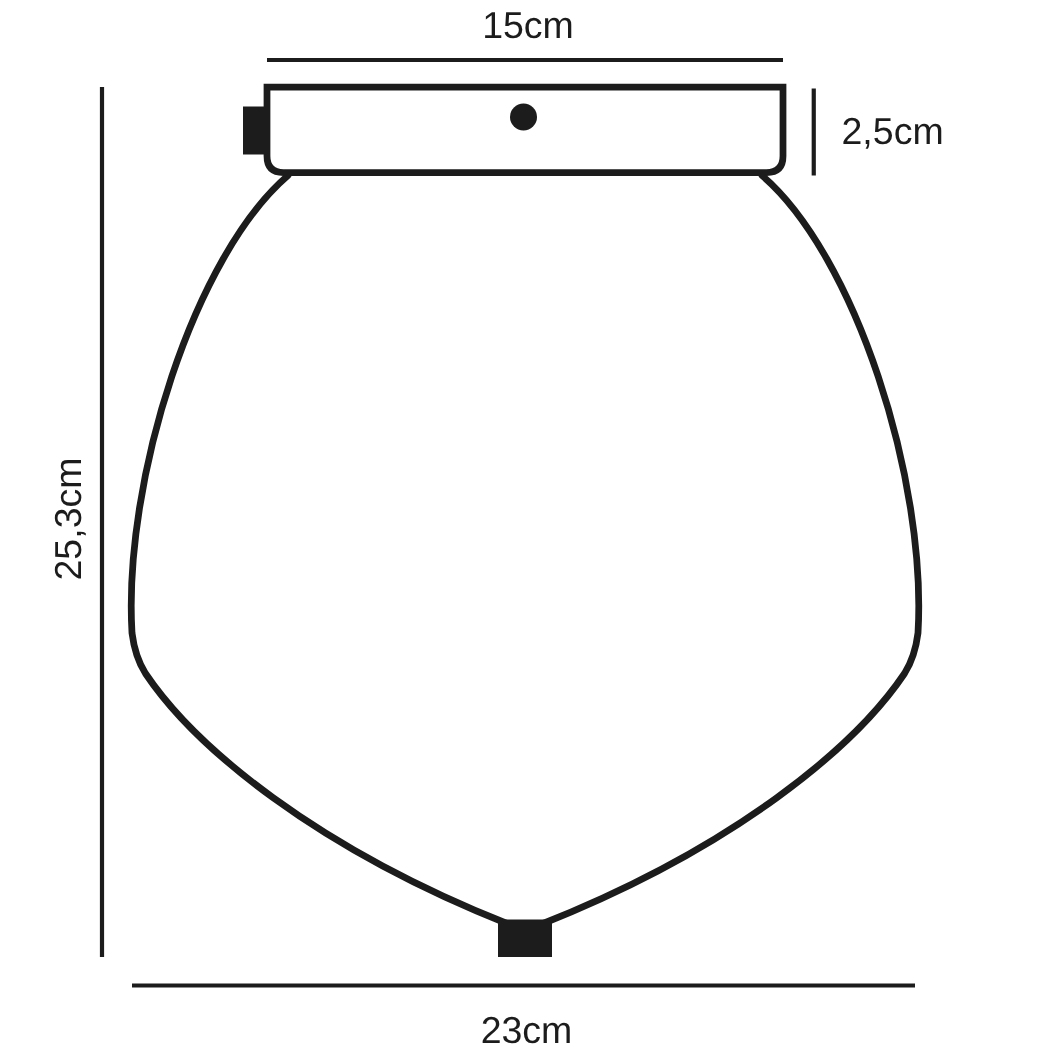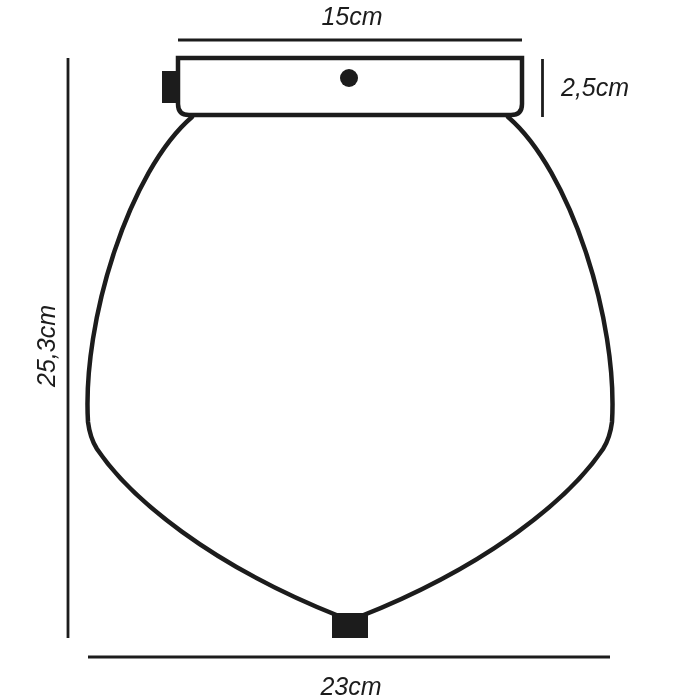--- a/index.html
+++ b/index.html
@@ -7,21 +7,20 @@
     padding: 0;
     background: #ffffff;
     font-family: "Liberation Sans", sans-serif;
   }
   .stage {
     position: relative;
     width: 700px;
     height: 700px;
     background: #ffffff;
     overflow: hidden;
-    font-style: italic;
   }
   svg.diagram {
     display: block;
     width: 700px;
     height: 700px;
   }
   .outline {
     fill: none;
     stroke: #1c1c1c;
     stroke-width: 4.5;

